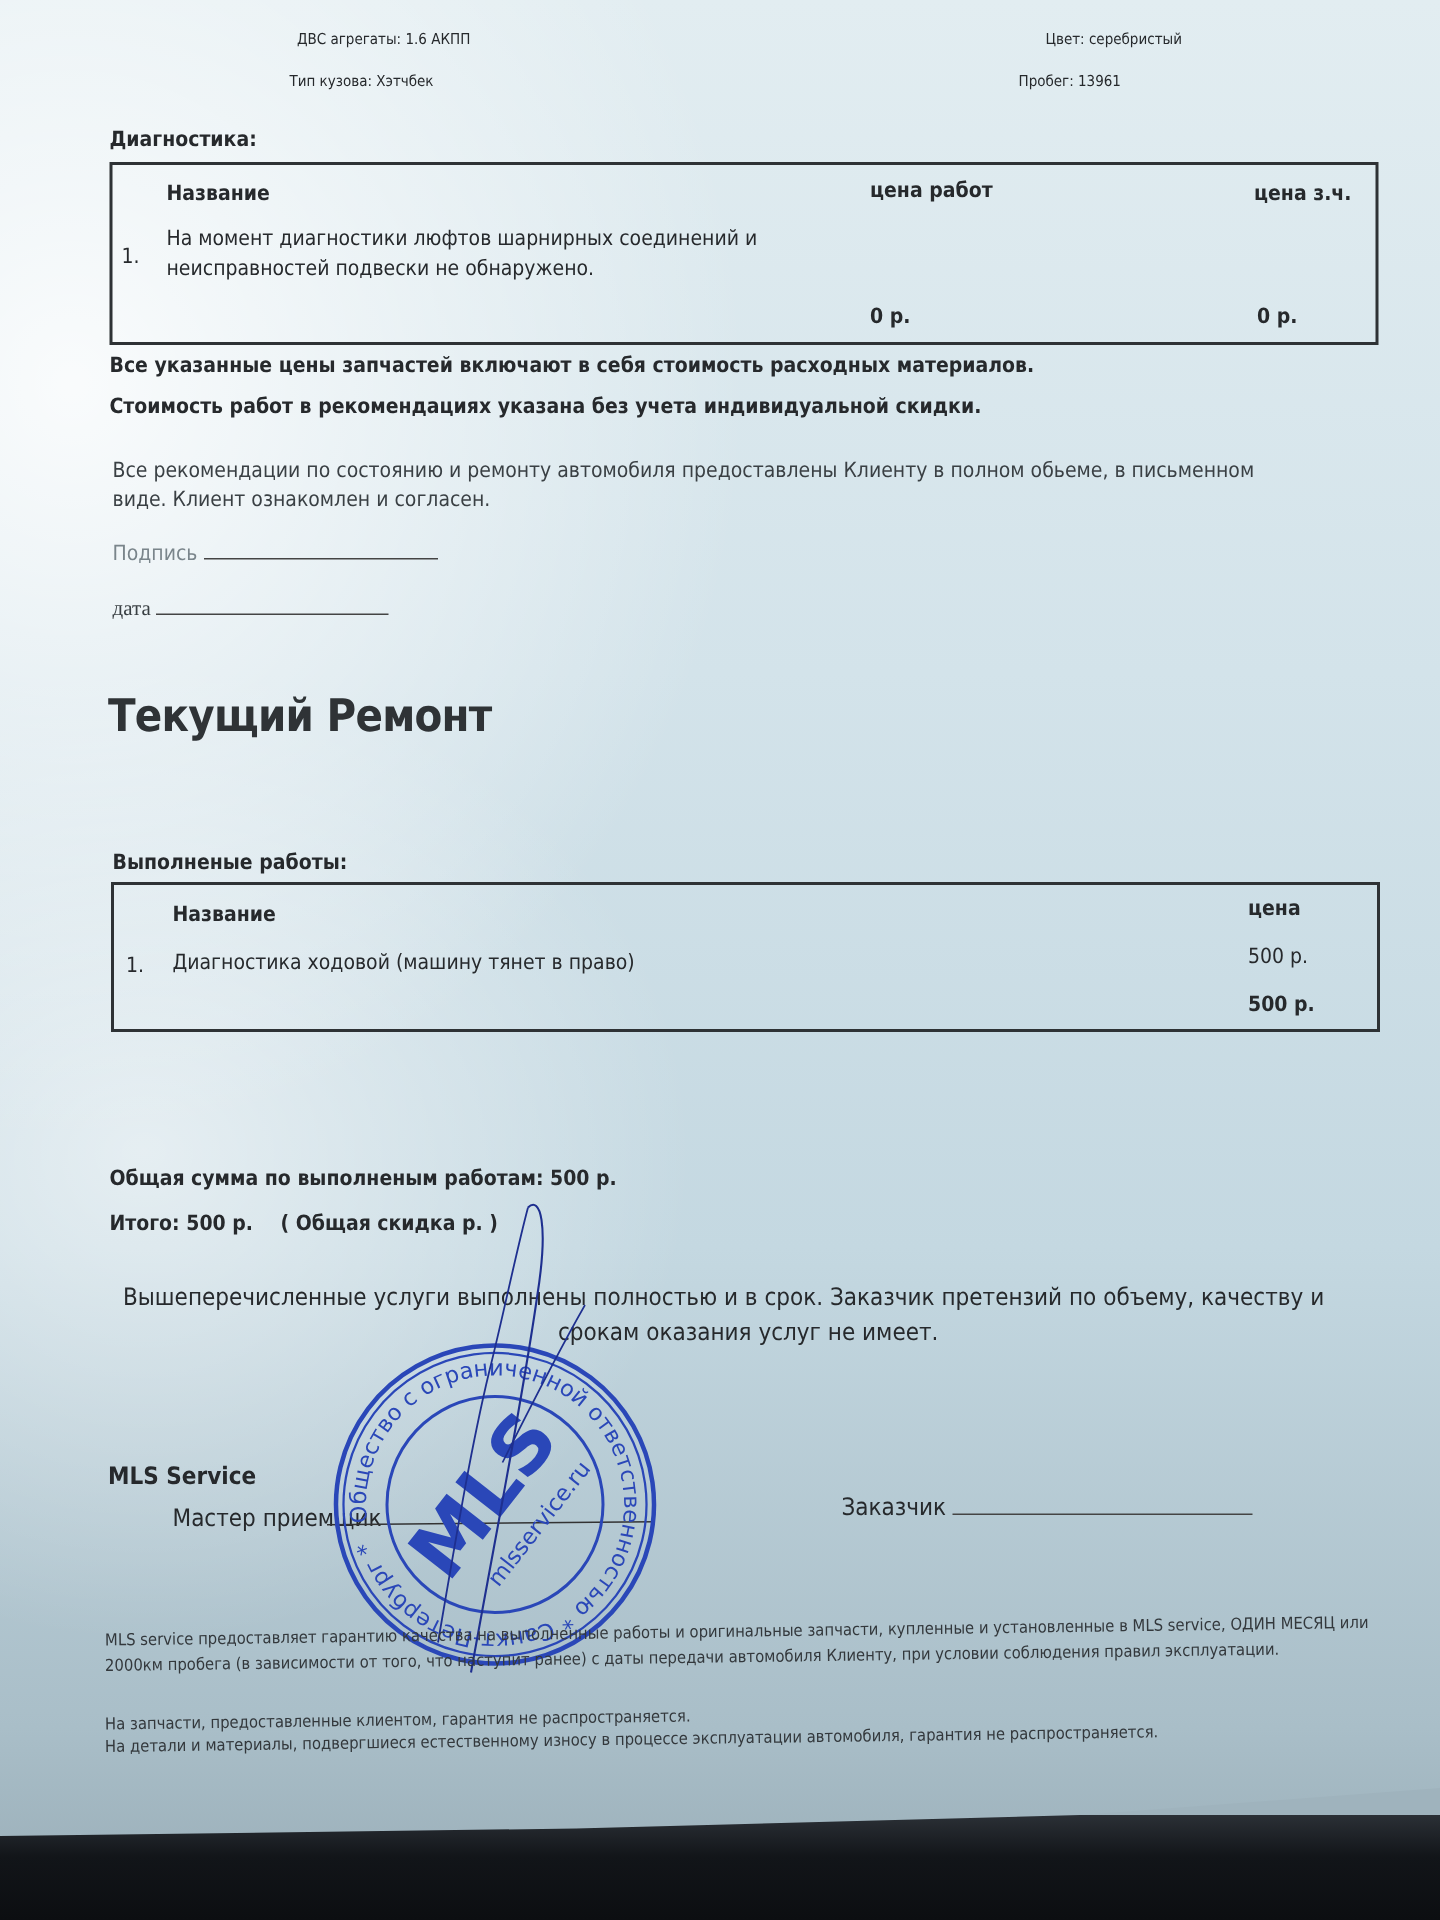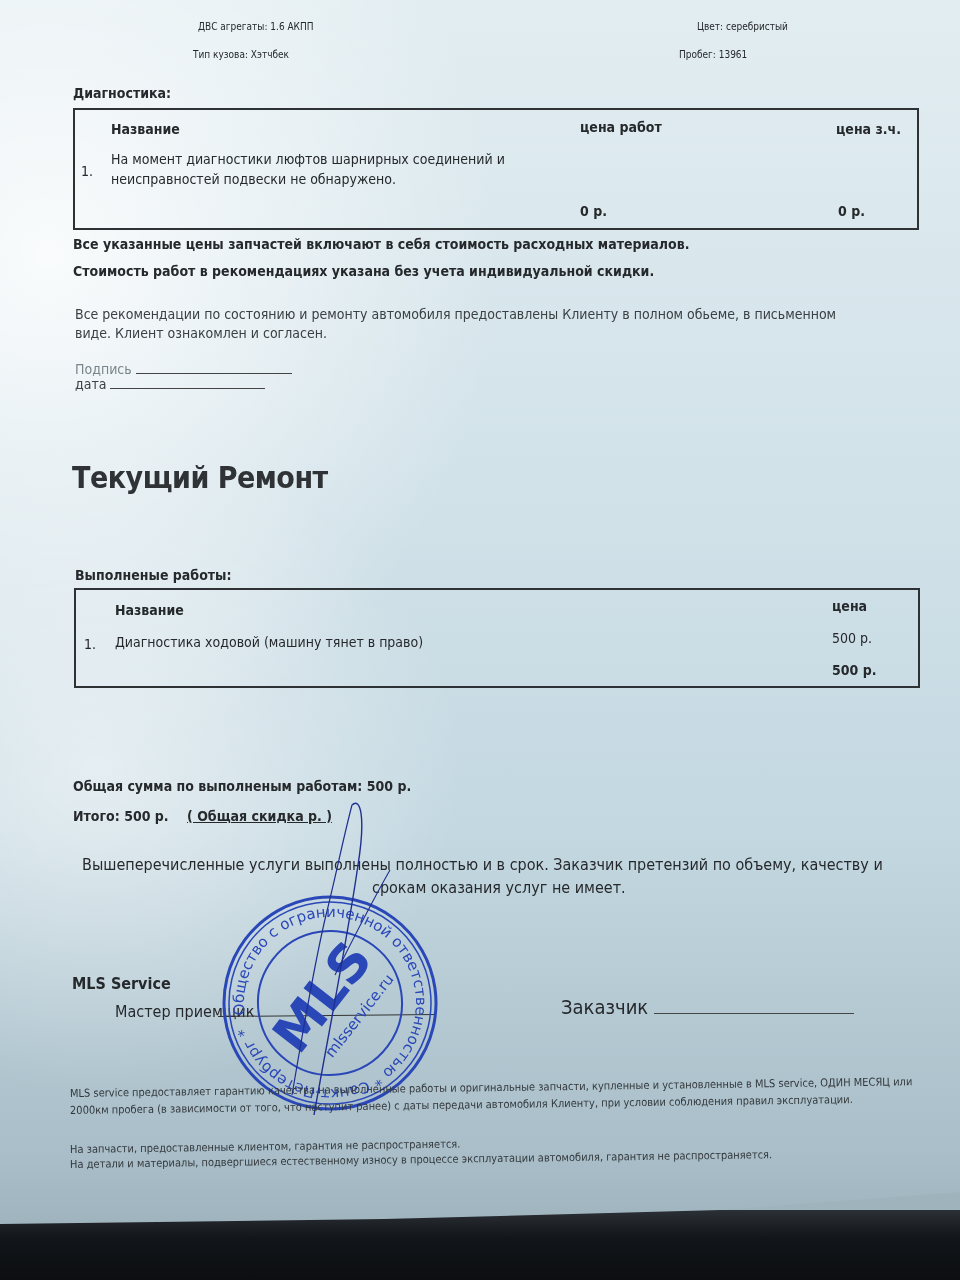--- a/index.html
+++ b/index.html
@@ -72,50 +72,50 @@
 
 <div class="abs t14 bold" style="left:73px; top:236px;">Все указанные цены запчастей включают в себя стоимость расходных материалов.</div>
 <div class="abs t14 bold" style="left:73px; top:263px;">Стоимость работ в рекомендациях указана без учета индивидуальной скидки.</div>
 <div class="abs t14" style="left:75px; top:306px; color:#3a4044;">Все рекомендации по состоянию и ремонту автомобиля предоставлены Клиенту в полном обьеме, в письменном</div>
 <div class="abs t14" style="left:75px; top:325px; color:#3a4044;">виде. Клиент ознакомлен и согласен.</div>
 
 <div class="abs t14 muted" style="left:75px; top:361px;">
   <span>Подпись</span>
   <span class="sigline" style="width:156px;"></span>
 </div>
-<div class="abs t14" style="left:75px; top:376px; color:#3a4044;">
+<div class="abs t14" style="left:75px; top:399px; color:#3a4044;font-family:Liberation Serif, serif;">
   <span>дата</span>
   <span class="sigline" style="width:155px;"></span>
 </div>
 
 <div class="abs title-big" style="left:72px; top:460px;">Текущий Ремонт</div>
 <div class="abs t14 bold" style="left:75px; top:567px;">Выполненые работы:</div>
 <div class="box" style="left:74px; top:588px; width:842px; height:96px;"></div>
 <div class="abs t14 bold" style="left:115px; top:602px;">Название</div>
 <div class="abs t14 bold" style="left:832px; top:598px;">цена</div>
 <div class="abs t14" style="left:84px; top:636px;">1.</div>
 <div class="abs t14" style="left:115px; top:634px;">Диагностика ходовой (машину тянет в право)</div>
 <div class="abs t14" style="left:832px; top:630px;">500 р.</div>
 <div class="abs t14 bold" style="left:832px; top:662px;">500 р.</div>
 
 <div class="abs t14 bold" style="left:73px; top:778px;">Общая сумма по выполненым работам: 500 р.</div>
 <div class="abs t14 bold" style="left:73px; top:808px;">
   <span>Итого: 500 р.</span>
-  <span style="margin-left:14px;text-decoration:underline;">( Общая скидка р. )</span>
+  <span style="margin-left:14px;">( Общая скидка р. )</span>
 </div>
 
 <div class="abs" style="left:82px; top:855px; font-size:16px;">Вышеперечисленные услуги выполнены полностью и в срок. Заказчик претензий по объему, качеству и</div>
 <div class="abs" style="left:372px; top:878px; font-size:16px;">срокам оказания услуг не имеет.</div>
 
 <div class="abs bold" style="left:72px; top:974px; font-size:16px;">MLS Service</div>
 <div class="abs" style="left:72px; top:1002px; font-size:16px;margin-left:43px;">
   <span>Мастер приемщик</span>
 </div>
 <div class="abs" style="left:218px; top:1015px; width:218px; height:1px; background:#333; transform:rotate(-0.5deg);"></div>
-<div class="abs" style="left:561px; top:995px; font-size:20px;">
+<div class="abs" style="left:561px; top:995px; font-size:16px;">
   <span>Заказчик</span>
   <span class="sigline" style="width:200px;"></span>
 </div>
 
 <svg class="stamp" viewBox="0 0 220 220">
   <defs>
     <path id="ringpath" d="M110,110 m-86,0 a86,86 0 1,1 172,0 a86,86 0 1,1 -172,0"></path>
   </defs>
   <g transform="rotate(-8 110 110)">
     <circle cx="110" cy="110" r="106" fill="none" stroke="#2a47b8" stroke-width="3"></circle>

